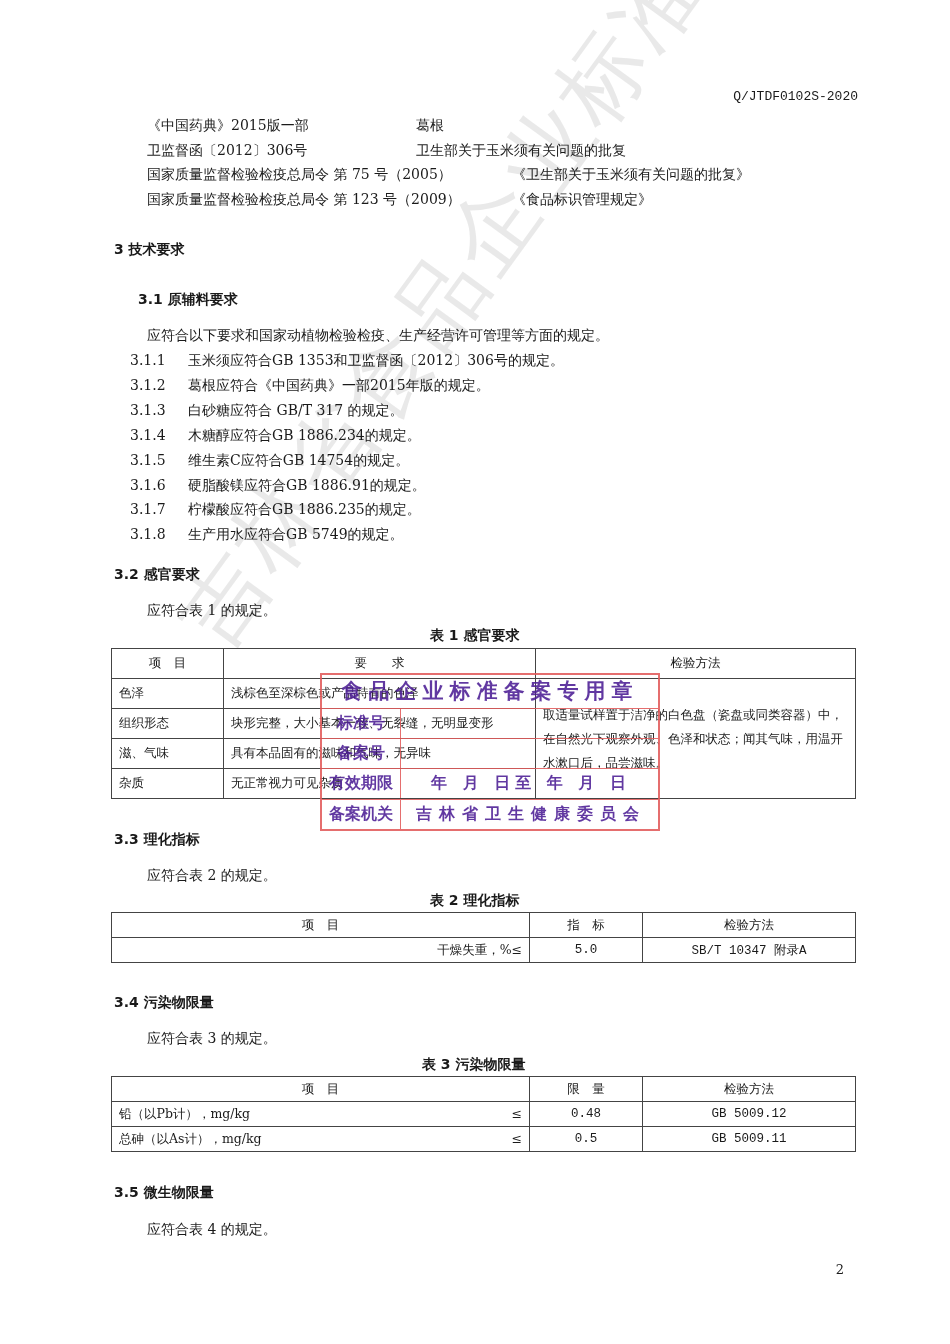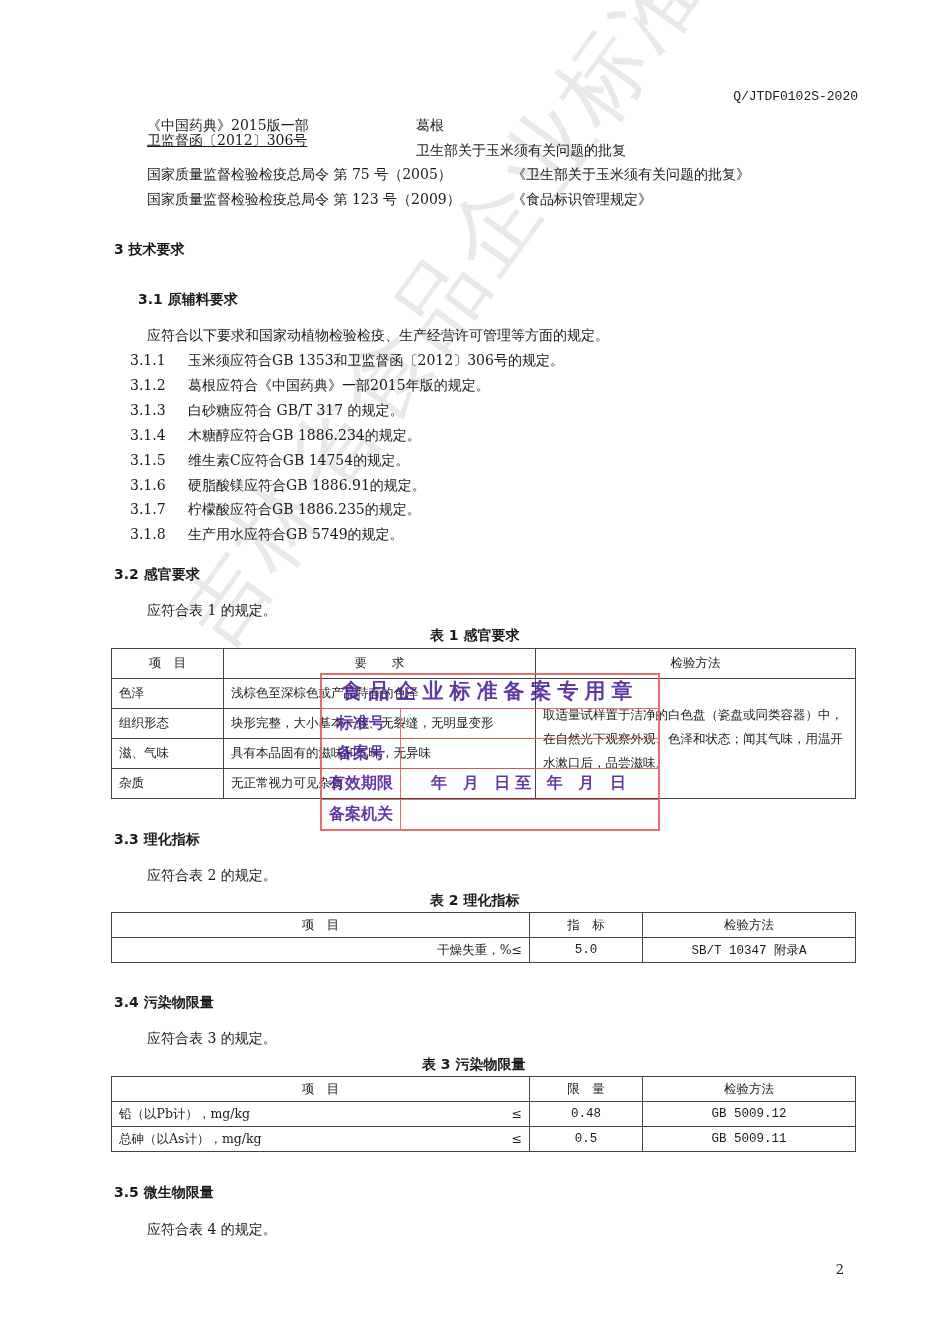--- a/index.html
+++ b/index.html
@@ -51,21 +51,21 @@
 
 <div class="watermark">吉林省食品企业标准</div>
 
 <div class="abs serif doc-code mono">Q/JTDF0102S-2020</div>
 
 <div class="abs ref-row" style="top:117px;">
   <span>《中国药典》2015版一部</span>
 </div>
 <div class="abs ref-row" style="top:117px; left:416px;">葛根</div>
 
-<div class="abs ref-row" style="top:132px;text-decoration:underline;">卫监督函〔2012〕306号</div>
+<div class="abs ref-row" style="top:142px;">卫监督函〔2012〕306号</div>
 <div class="abs ref-row" style="top:142px; left:416px;">卫生部关于玉米须有关问题的批复</div>
 
 <div class="abs ref-row" style="top:166px;">国家质量监督检验检疫总局令 第 75 号（2005）</div>
 <div class="abs ref-row" style="top:166px; left:512px;">《卫生部关于玉米须有关问题的批复》</div>
 
 <div class="abs ref-row" style="top:191px;">国家质量监督检验检疫总局令 第 123 号（2009）</div>
 <div class="abs ref-row" style="top:191px; left:512px;">《食品标识管理规定》</div>
 
 <div class="abs h1" style="top:241px;">3  技术要求</div>
 
@@ -121,20 +121,21 @@
   <div class="row" style="top:63px;">
     <div class="lab">备案号</div>
     <div class="val"></div>
   </div>
   <div class="row" style="top:93px;">
     <div class="lab">有效期限</div>
     <div class="val" style="letter-spacing:5px;">年 月 日至 年 月 日</div>
   </div>
   <div class="row" style="top:124px; height:31px;">
     <div class="lab">备案机关</div>
+    <div class="val">吉林省卫生健康委员会</div>
   </div>
 </div>
 
 <div class="abs h2" style="top:831px;">3.3  理化指标</div>
 <div class="abs para" style="top:867px;">应符合表 2 的规定。</div>
 <div class="abs tbl-caption" style="top:892px; left:430px;">表 2   理化指标</div>
 
 <table class="std" style="left:111px; top:912px; width:745px;">
   <tbody>
       <tr>

